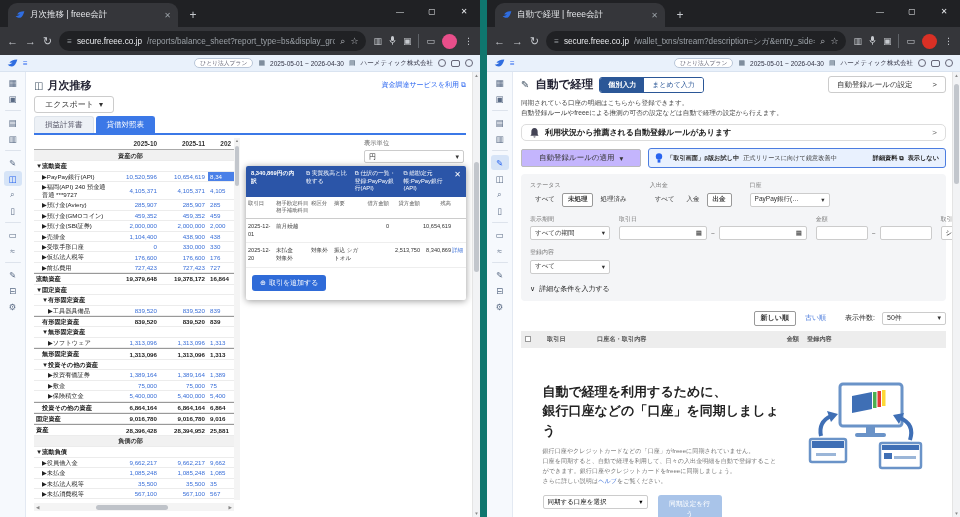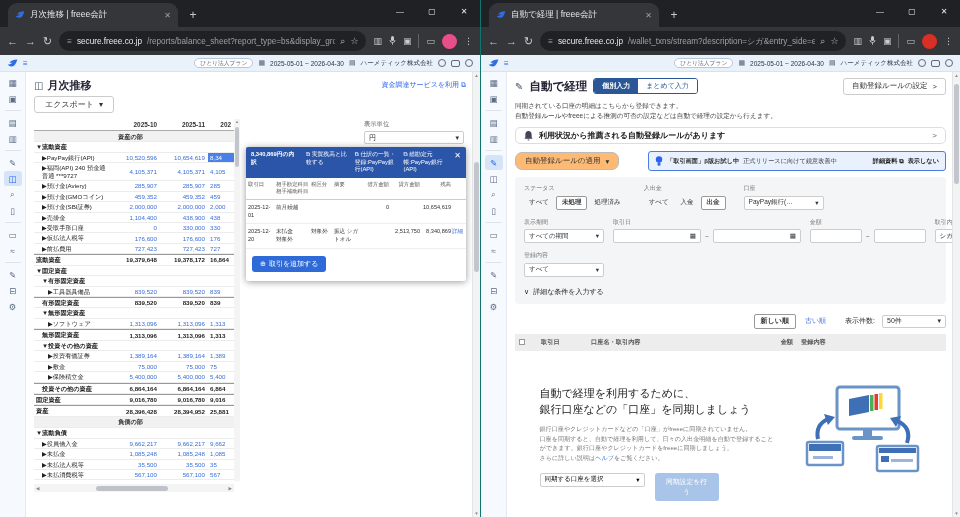--- a/index.html
+++ b/index.html
@@ -1,18 +1,18 @@
 <!DOCTYPE html>
 <html><head>
 <meta charset="utf-8">
 <style>
 *{box-sizing:border-box;margin:0;padding:0}
 body{width:960px;height:517px;display:flex;background:#000;font-family:"Liberation Sans","DejaVu Sans",sans-serif;overflow:hidden}
 .win{width:480px;height:517px;display:flex;flex-direction:column;background:#fff;overflow:hidden}
-.win.right{border-left:1px solid #0f766e}
+.win.right{border-left:7px solid #0f766e}
 
 .tabstrip{height:27px;background:#202124;display:flex;align-items:flex-end;color:#dadce0;flex:none}
 .tab{width:170px;height:24px;background:#35363a;border-radius:9px 9px 0 0;display:flex;align-items:center;padding:0 7px;gap:5px;font-size:8.5px;margin-left:8px;color:#e8eaed}
 .tab .t{flex:1;white-space:nowrap;overflow:hidden}
 .tab .x{font-size:8px;color:#9aa0a6}
 .newtab{width:22px;text-align:center;font-size:12px;margin-left:4px;padding-bottom:5px;color:#c6c9ce}
 .winctl{margin-left:auto;display:flex;align-self:flex-start}
 .winctl span{width:32px;height:23px;display:flex;align-items:center;justify-content:center;font-size:8px;color:#e8eaed}
 .toolbar{height:28px;background:#35363a;display:flex;align-items:center;padding:0 7px;gap:7px;color:#c6c9ce;font-size:11px;flex:none}
 .navic{font-size:11px;color:#c6c9ce}
@@ -88,26 +88,26 @@
 .ovr .num{text-align:right}
 .ovr .more{color:#3a6fd8}
 .addbtn{margin:7px 6px 9px;display:inline-flex;align-items:center;gap:3px;background:#2f6bd8;color:#fff;font-size:7px;padding:3px 8px;border-radius:3px;width:max-content}
 
 .rtitle{display:flex;align-items:center;gap:6px;height:20px}
 .rtitle .name{font-size:11.5px;font-weight:bold;color:#223}
 .pennib{color:#456;font-size:10px}
 .seg{display:flex;border:1px solid #2b5797;border-radius:3px;overflow:hidden;font-size:7px}
 .seg .on{background:#2b5797;color:#fff;padding:2px 8px;font-weight:bold}
 .seg .off{background:#fff;color:#2b5797;padding:2px 8px}
-.setbtn{margin-left:auto;border:1px solid #ccc;border-radius:3px;font-size:7.5px;padding:2.5px 8px;color:#333;background:#fff;display:flex;gap:5px;align-items:center}
+.setbtn{margin-left:auto;border:1px solid #ccc;border-radius:3px;font-size:7.5px;padding:2.5px 8px;color:#333;background:#fff;display:flex;gap:20px;align-items:center}
 .desc{font-size:6.6px;color:#444;margin-top:5px;line-height:1.55}
 .reco{border:1px solid #ddd;border-radius:5px;display:flex;align-items:center;gap:6px;padding:2px 8px;margin-top:6px;font-size:8px;font-weight:bold;color:#222}
 .reco .chev{margin-left:auto;color:#666;font-weight:normal}
 .rulerow{display:flex;align-items:center;margin-top:7px}
-.applybtn{border:1px solid #bbb;border-radius:7px;font-size:7.5px;padding:3px 9px;background:#fdba74;color:#333;display:flex;gap:5px;align-items:center}
+.applybtn{border:1px solid #bbb;border-radius:2px;font-size:7.5px;padding:3px 17px;background:#c4b5fd;color:#333;display:flex;gap:5px;align-items:center}
 .beta{margin-left:auto;background:#e9f1fe;border:1px solid #4c7de0;border-radius:3px;display:flex;align-items:center;gap:4px;font-size:6.2px;padding:3.5px 6px;color:#333;width:298px}
 .beta b{font-weight:bold}
 .beta .gap{flex:1}
 .beta .lnk{font-weight:bold;color:#222}
 .filters{background:#f4f5f7;border-radius:4px;margin-top:6px;padding:7px 9px;font-size:6.5px;color:#333}
 .fl{color:#777;font-size:6px;margin-bottom:2.5px}
 .fgrow{display:flex;gap:18px}
 .segf{display:flex;gap:2px;align-items:center}
 .segf span{padding:1.5px 5px;color:#333}
 .segf .sel{background:#fff;border:1px solid #999;border-radius:2px;font-weight:bold}
@@ -120,21 +120,21 @@
 .srchbtn{background:#fff;border:1px solid #bbb;border-radius:3px;padding:3px 13px;font-size:7.5px;font-weight:bold;color:#222}
 .clr{font-size:7px;color:#222}
 .sortrow{display:flex;justify-content:flex-end;align-items:center;gap:7px;margin-top:10px;font-size:7px;color:#333}
 .sortsel{border:1px solid #999;border-radius:2px;padding:1.5px 6px;background:#fff;font-weight:bold}
 .sortoff{color:#3a6fd8;padding:1.5px 2px}
 .rth{display:grid;grid-template-columns:22px 50px 150px 60px 1fr;background:#ededed;font-size:6.2px;font-weight:bold;color:#555;padding:4px 4px;margin-top:5px;align-items:center}
 .rth .amt{text-align:right;padding-right:8px}
 .cb{width:6px;height:6px;border:1px solid #999;background:#fff}
 .empty{display:flex;justify-content:center;gap:26px;margin-top:34px}
 .etext{width:238px}
-.etitle{font-size:11px;font-weight:normal;line-height:1.5;color:#222}
+.etitle{font-size:13px;font-weight:bold;line-height:1.5;color:#222}
 .ebody{font-size:6.1px;color:#777;line-height:1.6;margin-top:6px}
 .ebody .hl{color:#3a6fd8}
 .ectl{display:flex;gap:10px;margin-top:10px;align-items:flex-start}
 .esel{min-width:105px;font-size:6.5px}
 .ebtncol{display:flex;flex-direction:column;align-items:center;gap:6px}
 .ebtn{background:#a9c4e9;color:#fff;border-radius:3px;font-size:6.8px;padding:4px 9px;width:64px;text-align:center;line-height:1.45}
 </style>
 </head>
 <body>
 
@@ -236,20 +236,24 @@
           <span>月次推移</span>
         </div>
         <span class="fundlink"><span>資金調達サービスを利用</span> <span>⧉</span></span>
       </div>
       <div class="exprow">
         <span class="btn-ex">
             <span>エクスポート</span>
             <span>▾</span>
           </span>
       </div>
+      <div class="tabs2">
+        <span class="t2">損益計算書</span>
+        <span class="t2 act">貸借対照表</span>
+      </div>
       <div class="content">
         <div class="bscol">
           <div class="bshead">
             <span></span>
             <span>2025-10</span>
             <span>2025-11</span>
             <span>202</span>
           </div>
           <div class="bsscroll">
 

